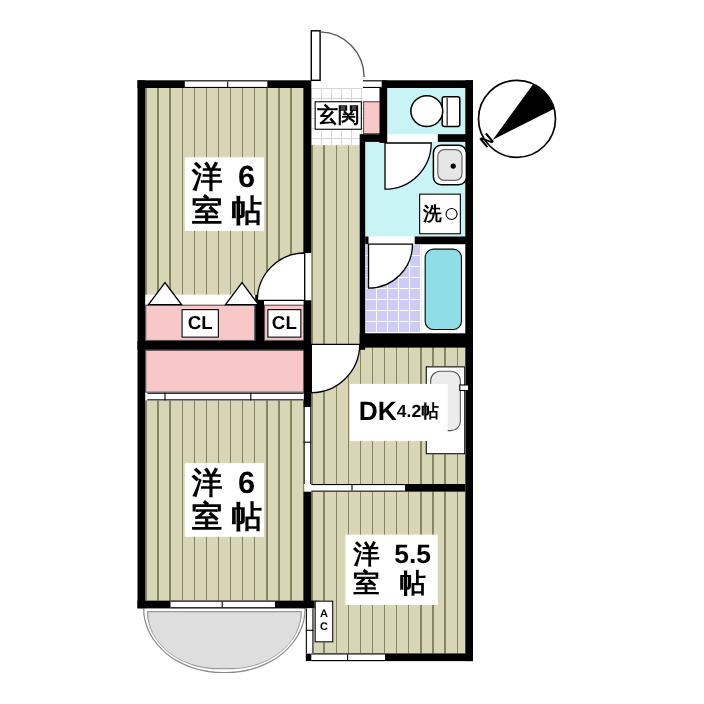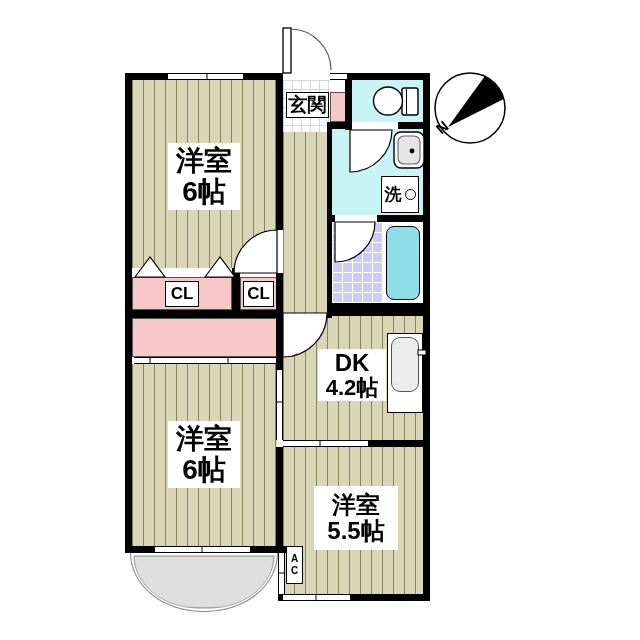--- a/index.html
+++ b/index.html
@@ -12,25 +12,25 @@
   .pink{background:#f8c8c8;border:1px solid #555;}
   .cyan{background:#c9f4f5;}
   .tile-bath{background-color:#ccccf4;
     background-image:repeating-linear-gradient(to right,#ffffff 0 1px,rgba(0,0,0,0) 1px 10px),
                      repeating-linear-gradient(to bottom,#ffffff 0 1px,rgba(0,0,0,0) 1px 10px);}
   .tile-genkan{background-color:#ffffff;
     background-image:repeating-linear-gradient(to right,#d6d6d6 0 1px,rgba(0,0,0,0) 1px 9px),
                      repeating-linear-gradient(to bottom,#d6d6d6 0 1px,rgba(0,0,0,0) 1px 9px);}
   .winh{background:#fff;border-top:1.6px solid #000;border-bottom:1.6px solid #000;}
   .winv{background:#fff;border-left:1.6px solid #000;border-right:1.6px solid #000;}
-  .room-label{background:#fff;display:flex;flex-direction:column;align-items:center;
+  .room-label{background:#fff;display:flex;flex-direction:row;align-items:center;
     justify-content:center;font-weight:600;line-height:1.08;text-align:center;}
   .boxed{background:#fff;border:1.5px solid #000;display:flex;align-items:center;
     justify-content:center;font-weight:600;}
-  .fs28{font-size:28px;} .fs24{font-size:24px;} .fs21{font-size:22px;}
+  .fs28{font-size:28px;} .fs24{font-size:24px;} .fs21{font-size:16px;}
   .fs19{font-size:19px;} .fs17{font-size:17px;} .fs10{font-size:10px;}
   .balcony{background:#dedede;border:1.2px solid #8a8a8a;border-top:none;
     border-radius:0 0 76px 76px / 0 0 62px 62px;
     box-shadow:inset 0 0 0 2.5px #ffffff, inset 0 0 0 3.7px #9a9a9a;}
   .sen-circle{display:inline-block;width:9px;height:9px;border:1.3px solid #000;
     border-radius:50%;background:#fff;margin-left:3px;}
   .tub{background:#8edde7;border:1.5px solid #000;border-radius:8px;}
   .kitchen{background:#fff;border:1.5px solid #000;}
   .sink{background:#ececec;border:1.2px solid #555;border-radius:9px;}
   .acbox{background:#fff;border:1.5px solid #000;display:flex;flex-direction:column;
@@ -148,21 +148,21 @@
     <span>6帖</span>
   </div>
   <div class="abs room-label fs28" style="left:168px;top:421px;width:72px;height:67px;">
     <span>洋室</span>
     <span>6帖</span>
   </div>
   <div class="abs room-label fs24" style="left:314px;top:486px;width:84px;height:64px;">
     <span>洋室</span>
     <span>5.5帖</span>
   </div>
-  <div class="abs room-label fs24" style="left:318px;top:349px;width:68px;height:52px;">
+  <div class="abs room-label fs24" style="left:318px;top:349px;width:89px;height:52px;">
     <span>DK</span>
     <span class="fs21">4.2帖</span>
   </div>
   <div class="abs boxed fs19" style="left:286px;top:92px;width:43px;height:26px;">
     <span>玄関</span>
   </div>
   <div class="abs boxed fs17" style="left:165px;top:281px;width:34px;height:26px;">
     <span>CL</span>
   </div>
   <div class="abs boxed fs17" style="left:243px;top:281px;width:31px;height:26px;">

